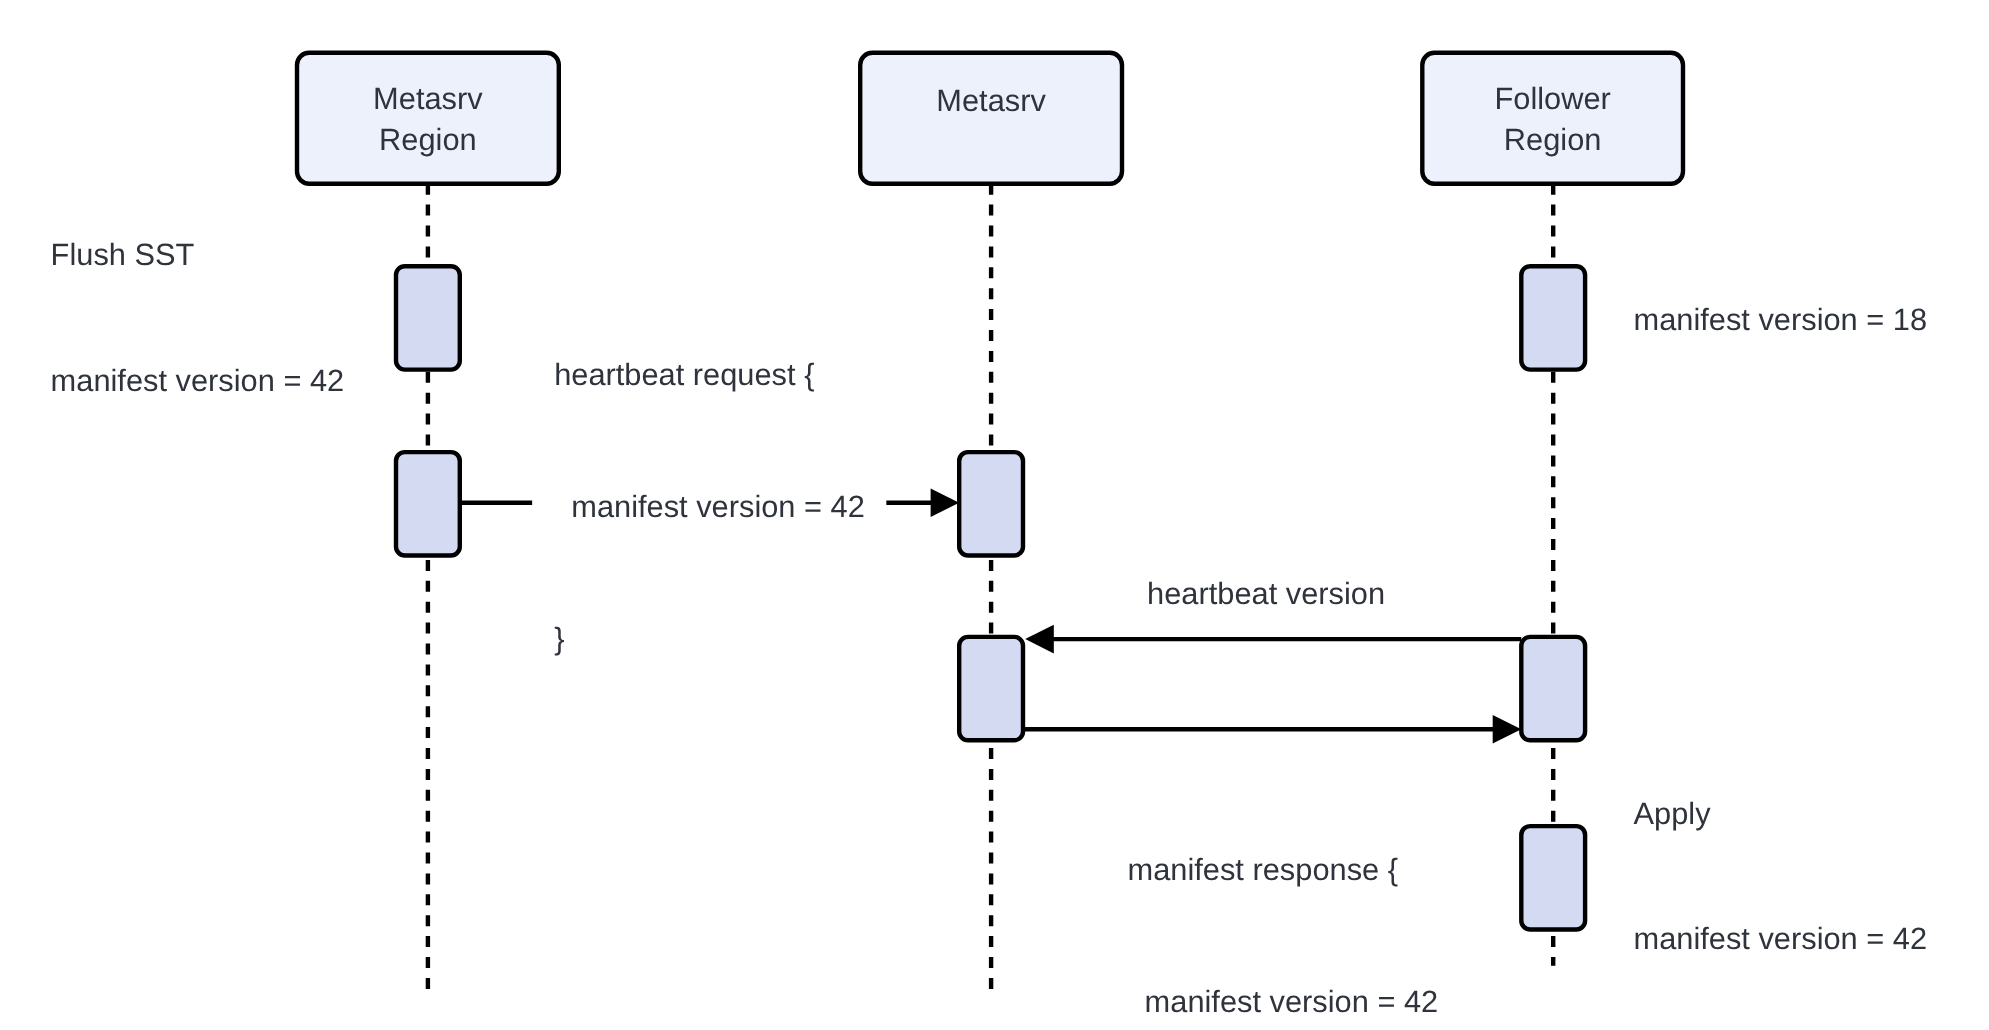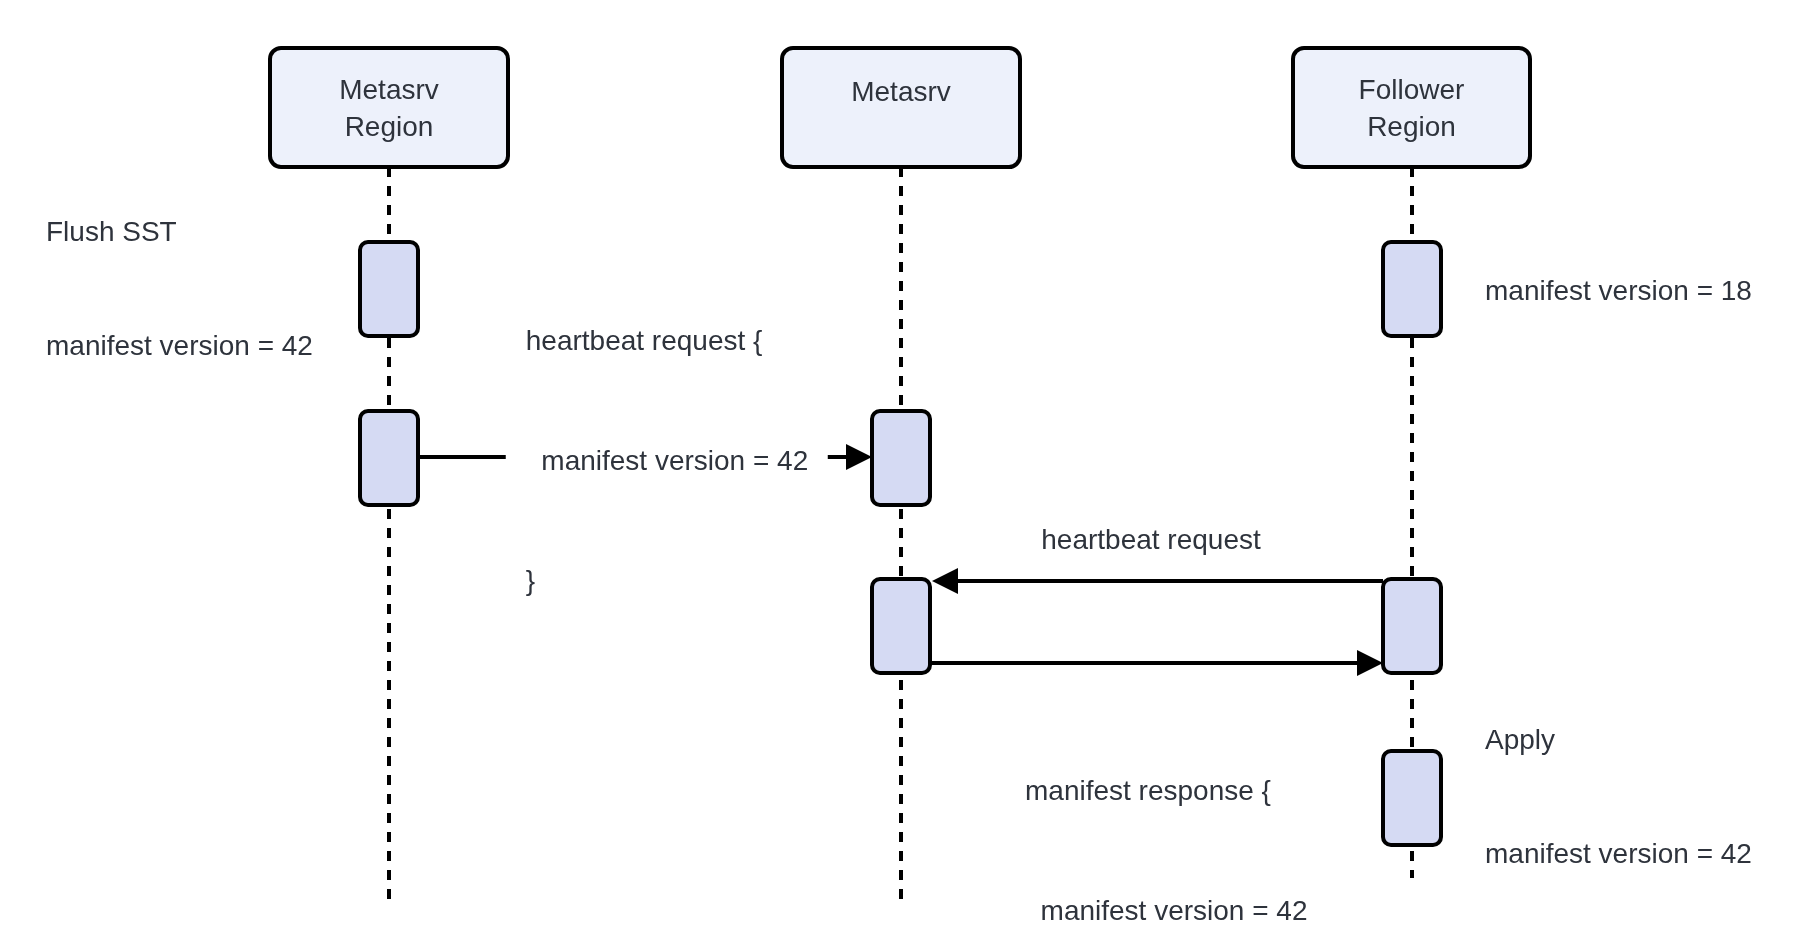--- a/index.html
+++ b/index.html
@@ -75,28 +75,28 @@
     <span class="line">manifest version = 42</span>
   </div>
   <div class="label note" style="left:1485px; top:291px;">
     <span class="line">manifest version = 18</span>
   </div>
   <div class="label note" style="left:1485px; top:797px;">
     <span class="line">Apply</span>
     <span class="line">manifest version = 42</span>
   </div>
 
-  <div class="label msg-block mask" style="left:667px; top:461px;">
+  <div class="label msg-block mask" style="left:645px; top:461px;">
     <span class="line">heartbeat request {</span>
     <span class="line">  manifest version = 42</span>
     <span class="line">}</span>
   </div>
 
   <div class="label center-x" style="left:1151px; top:540px;">
-    <span class="line">heartbeat request</span>
+    <span class="line">heartbeat version</span>
   </div>
 
   <div class="label msg-block" style="left:1025px; top:691px;">
     <span class="line">manifest response {</span>
     <span class="line">  manifest version = 42</span>
     
   </div>
 
 </div>
 

